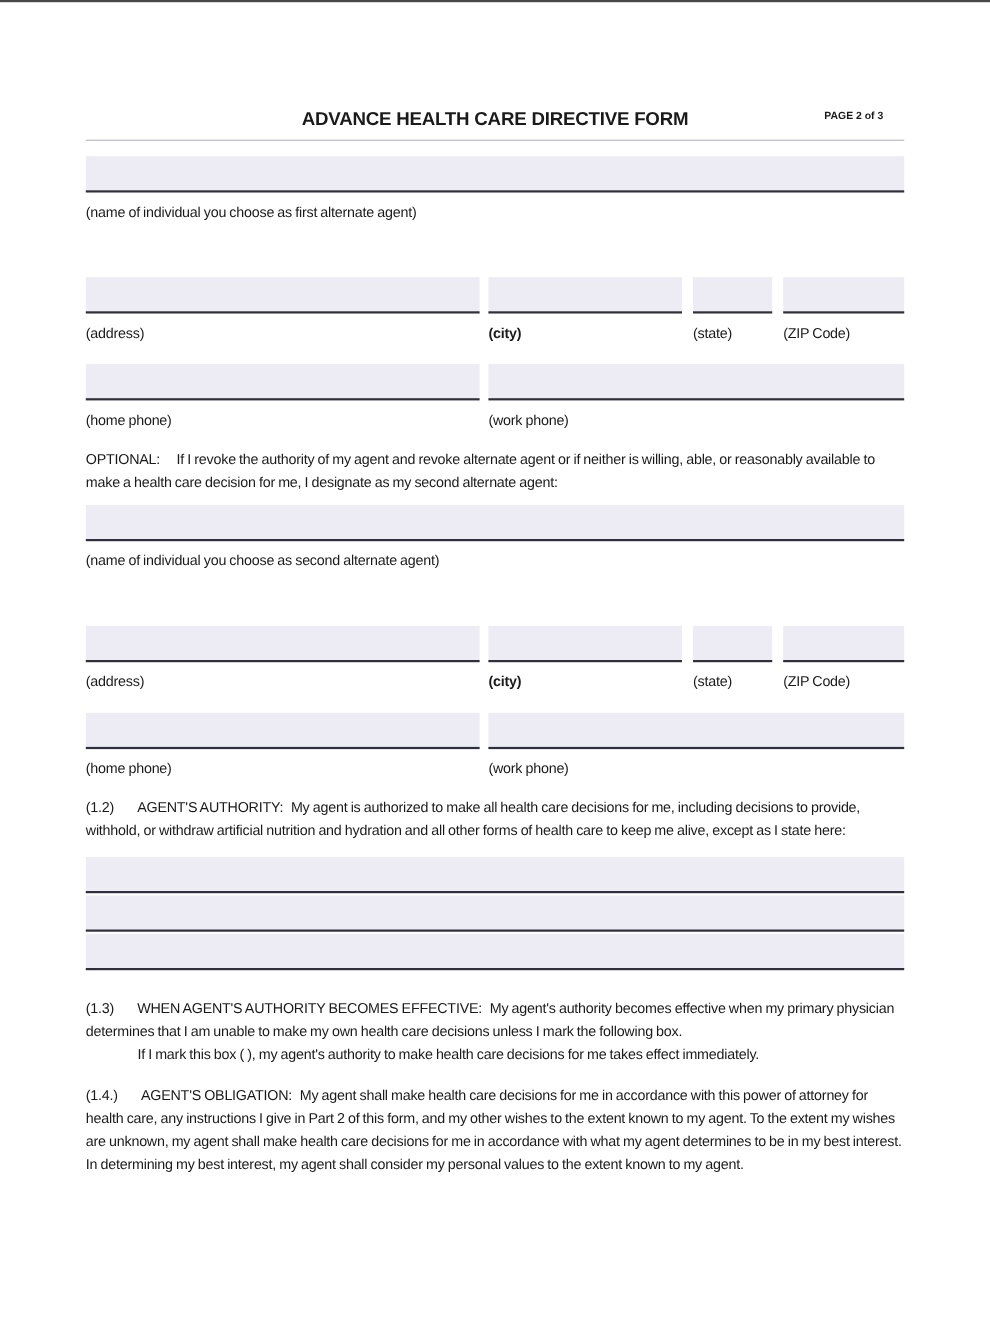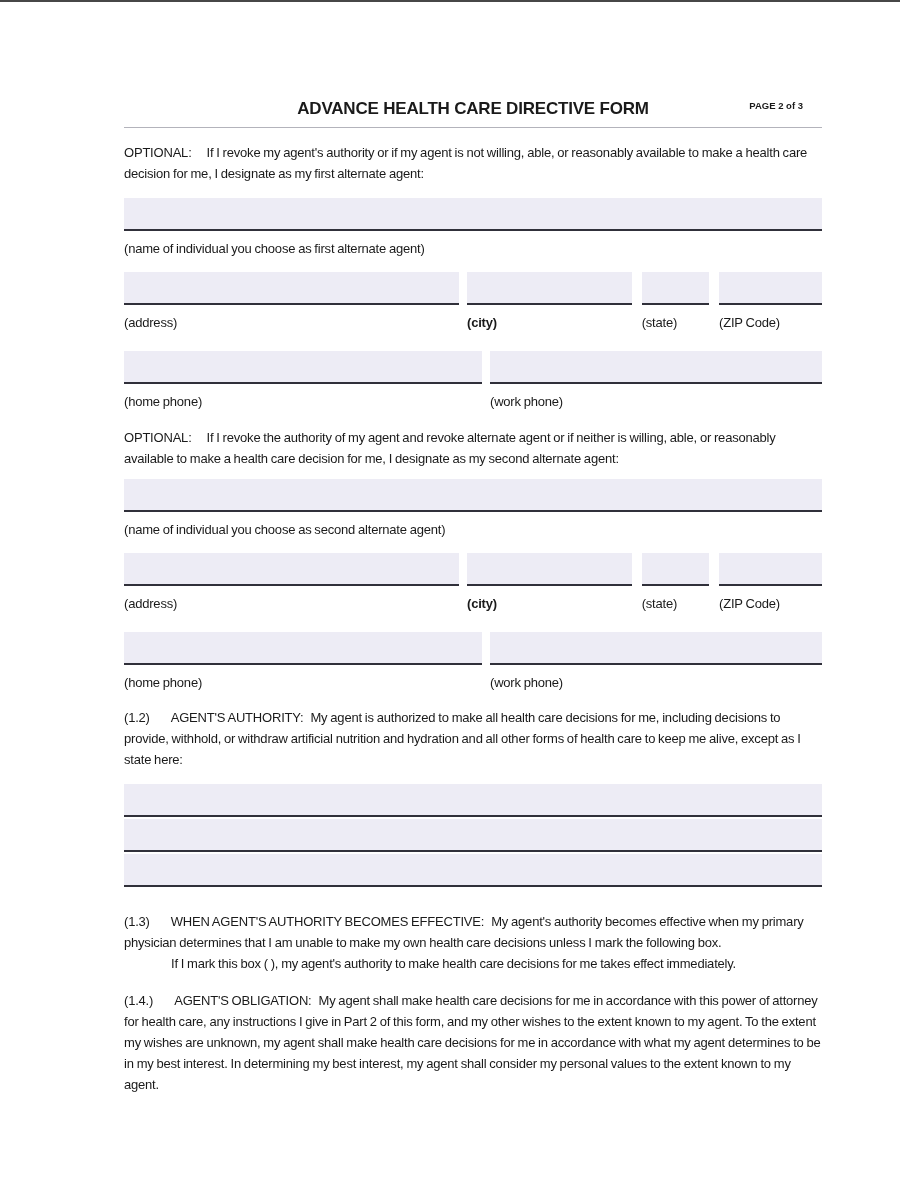--- a/index.html
+++ b/index.html
@@ -2,21 +2,21 @@
 <html><head>
 <meta charset="utf-8">
 <style>
   * { margin: 0; padding: 0; box-sizing: border-box; }
   html, body { background: #ffffff; }
   body {
     width: 900px; height: 1200px;
     font-family: "Liberation Sans", "DejaVu Sans", sans-serif;
     color: #1a1a1a;
   }
-  .page { position: relative; width: 900px; height: 1200px; background: #fff; overflow: hidden; padding-left: 46px; }
+  .page { position: relative; width: 900px; height: 1200px; background: #fff; overflow: hidden; }
   .top-strip { position: absolute; top: 0; left: 0; width: 100%; height: 2px; background: #474747; }
   .content { padding: 0 78px; }
 
   .doc-header { position: relative; padding-top: 99px; }
   .title { text-align: center; font-size: 17px; font-weight: bold; letter-spacing: -0.2px; }
   .page-num { position: absolute; top: 100px; right: 19px; font-size: 9.5px; font-weight: bold; letter-spacing: 0; }
   .title-rule { height: 1px; background: #b3b3bb; margin-top: 8px; }
 
   p.body, .flabel, .note-center, .indent-line {
     font-size: 13px; line-height: 21px;
@@ -25,21 +25,21 @@
   .lead  { padding-right: 15px; }
   .snum  { padding-right: 21px; }
   .shead { padding-right: 7px; }
 
   .fbox { background: #edecf5; border-bottom: 2px solid #30303a; height: 33px; }
   .flabel { line-height: 17px; margin-top: 9px; }
 
   .row { display: flex; align-items: flex-end; }
   .col-address { width: 358px; margin-right: 8px; }
   .col-city    { width: 176px; margin-right: 10px; font-weight: bold; }
-  .col-state   { width: 72px;  margin-right: 10px; }
+  .col-state   { width: 72px;  margin-right: 10px; margin-top: 36px; }
   .col-zip     { width: 110px; }
   .col-home    { width: 358px; margin-right: 8px; }
   .col-work    { flex: 1; }
 
   .writing-line { background: #edecf5; border-bottom: 2px solid #30303a; height: 33px; margin-bottom: 2px; }
   .note-center { text-align: center; margin-top: 10px; }
   .indent-line { margin-left: 47px; }
   .mt-14 { margin-top: 14px; }
   .mt-15 { margin-top: 15px; }
   .mt-16 { margin-top: 16px; }
@@ -54,23 +54,20 @@
 <div class="page">
   <div class="top-strip"></div>
   <div class="content">
 
     <div class="doc-header">
       <h1 class="title">ADVANCE HEALTH CARE DIRECTIVE FORM</h1>
       <div class="page-num">PAGE 2 of 3</div>
     </div>
     <div class="title-rule"></div>
 
-    <p class="body mt-14">
-      <span class="lead">OPTIONAL:</span><span>If I revoke my agent's authority or if my agent is not willing, able, or reasonably available to make a health care decision for me, I designate as my first alternate agent:</span>
-    </p>
 
     <div class="fbox mt-14"></div>
     <div class="flabel">(name of individual you choose as first alternate agent)</div>
 
     <div class="row mt-15">
       <div class="col-address">
         <div class="fbox"></div>
         <div class="flabel">(address)</div>
       </div>
       <div class="col-city">

